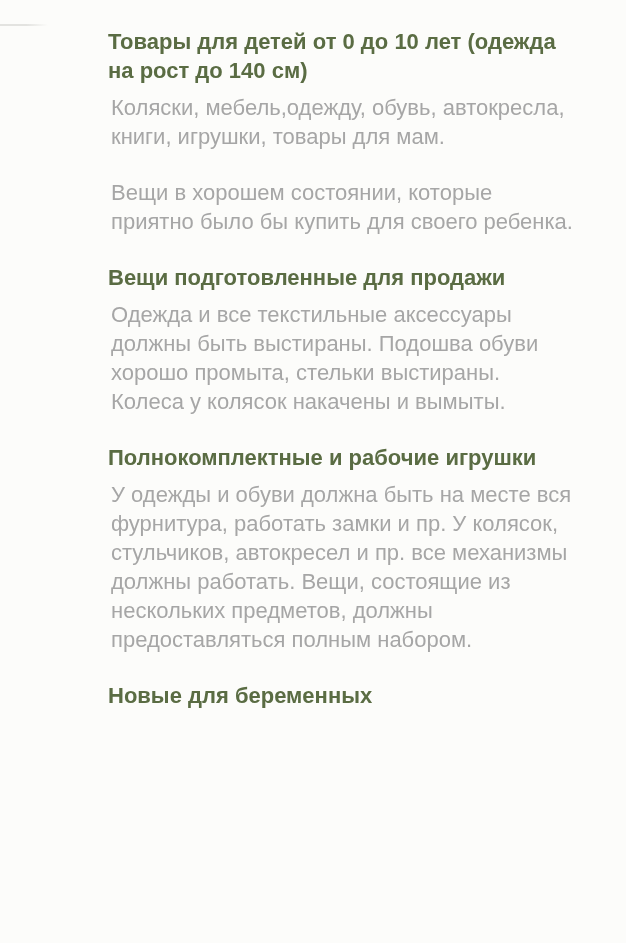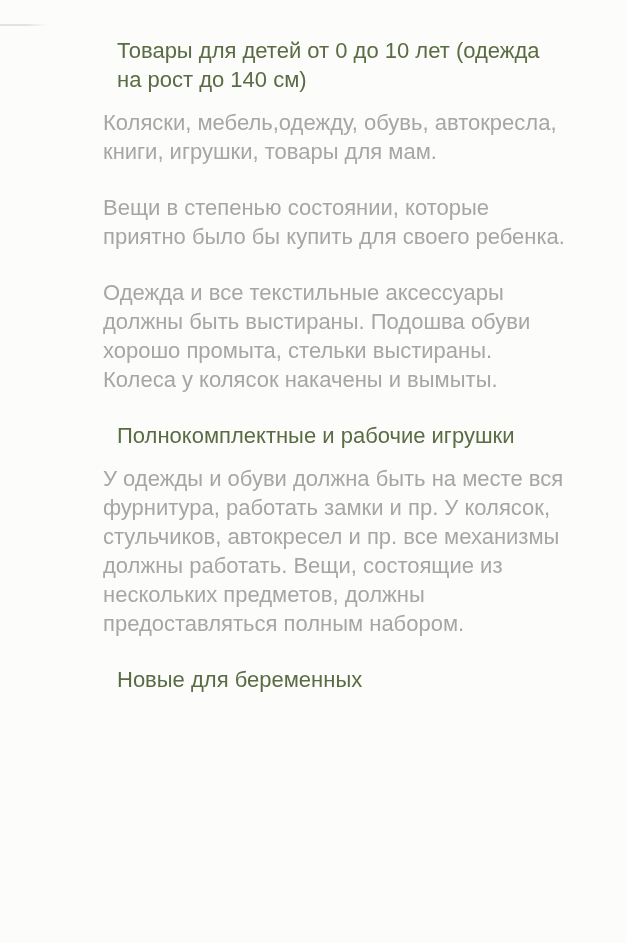--- a/index.html
+++ b/index.html
@@ -30,31 +30,31 @@
   .page-title{
     font-size:35px; font-weight:bold;
     color:var(--heading-green);
     line-height:40px;
     margin:0 0 38px 0;
     letter-spacing:0.3px;
     white-space:pre-line;
   }
   .section{ margin:0 0 27px 0; }
   .section-heading{
-    font-size:22px; font-weight:normal;
+    font-size:22px; font-weight:bold;
     color:var(--heading-green);
     line-height:29px;
-    margin:14px;
+    margin:5px;
     white-space:pre-line;
   }
   .section-body{
     font-size:22px; font-weight:normal;
     color:var(--body-gray);
     line-height:29px;
-    margin:0;
+    margin:8px;
     white-space:pre-line;
   }
 </style>
 </head>
 <body>
 
 <div>
 
   <div class="top-edge-line"></div>
 
@@ -62,28 +62,29 @@
 
 
     <section class="section">
       <h2 class="section-heading">Товары для детей от 0 до 10 лет (одежда
 на рост до 140 см)</h2>
       <p class="section-body">Коляски, мебель,одежду, обувь, автокресла,
 книги, игрушки, товары для мам.</p>
     </section>
 
     <section class="section">
-      <p class="section-body">Вещи в степенью состоянии, которые
+      <p class="section-body">Вещи в хорошем состоянии, которые
 приятно было бы купить для своего ребенка.</p>
     </section>
 
     <section class="section">
     </section>
 
     <section class="section">
+      <h2 class="section-heading">Вещи подготовленные для продажи</h2>
       <p class="section-body">Одежда и все текстильные аксессуары
 должны быть выстираны. Подошва обуви
 хорошо промыта, стельки выстираны.
 Колеса у колясок накачены и вымыты.</p>
     </section>
 
     <section class="section">
       <h2 class="section-heading">Полнокомплектные и рабочие игрушки</h2>
       <p class="section-body">У одежды и обуви должна быть на месте вся
 фурнитура, работать замки и пр. У колясок,

